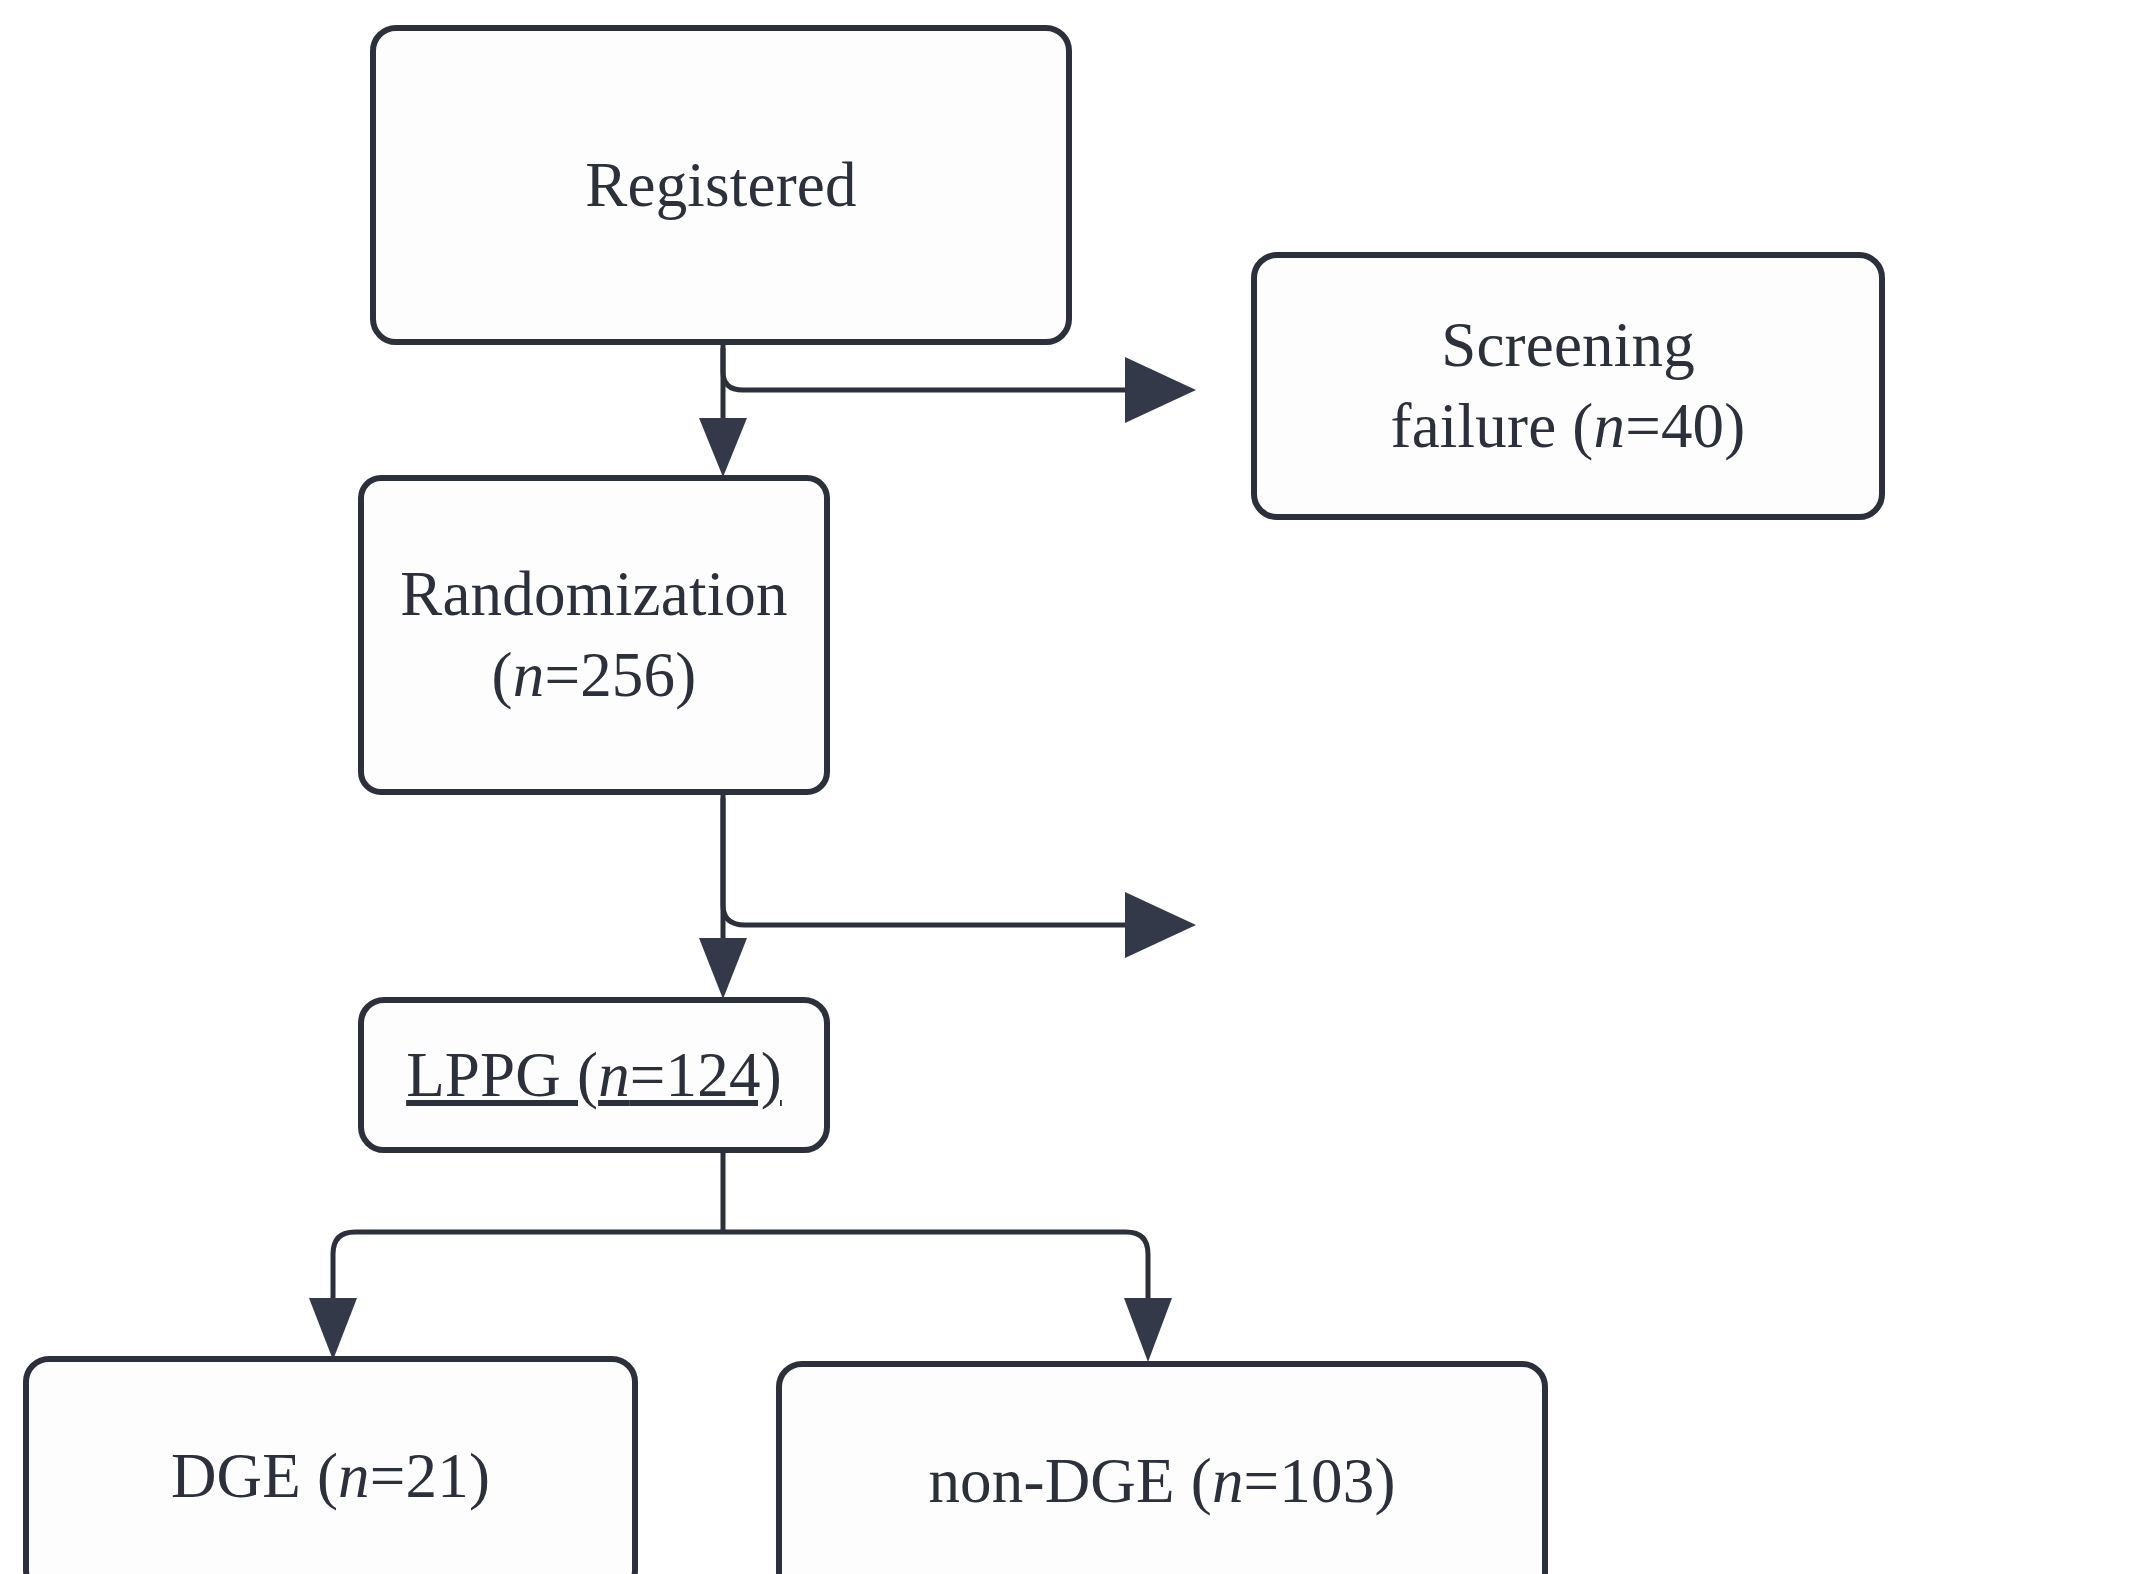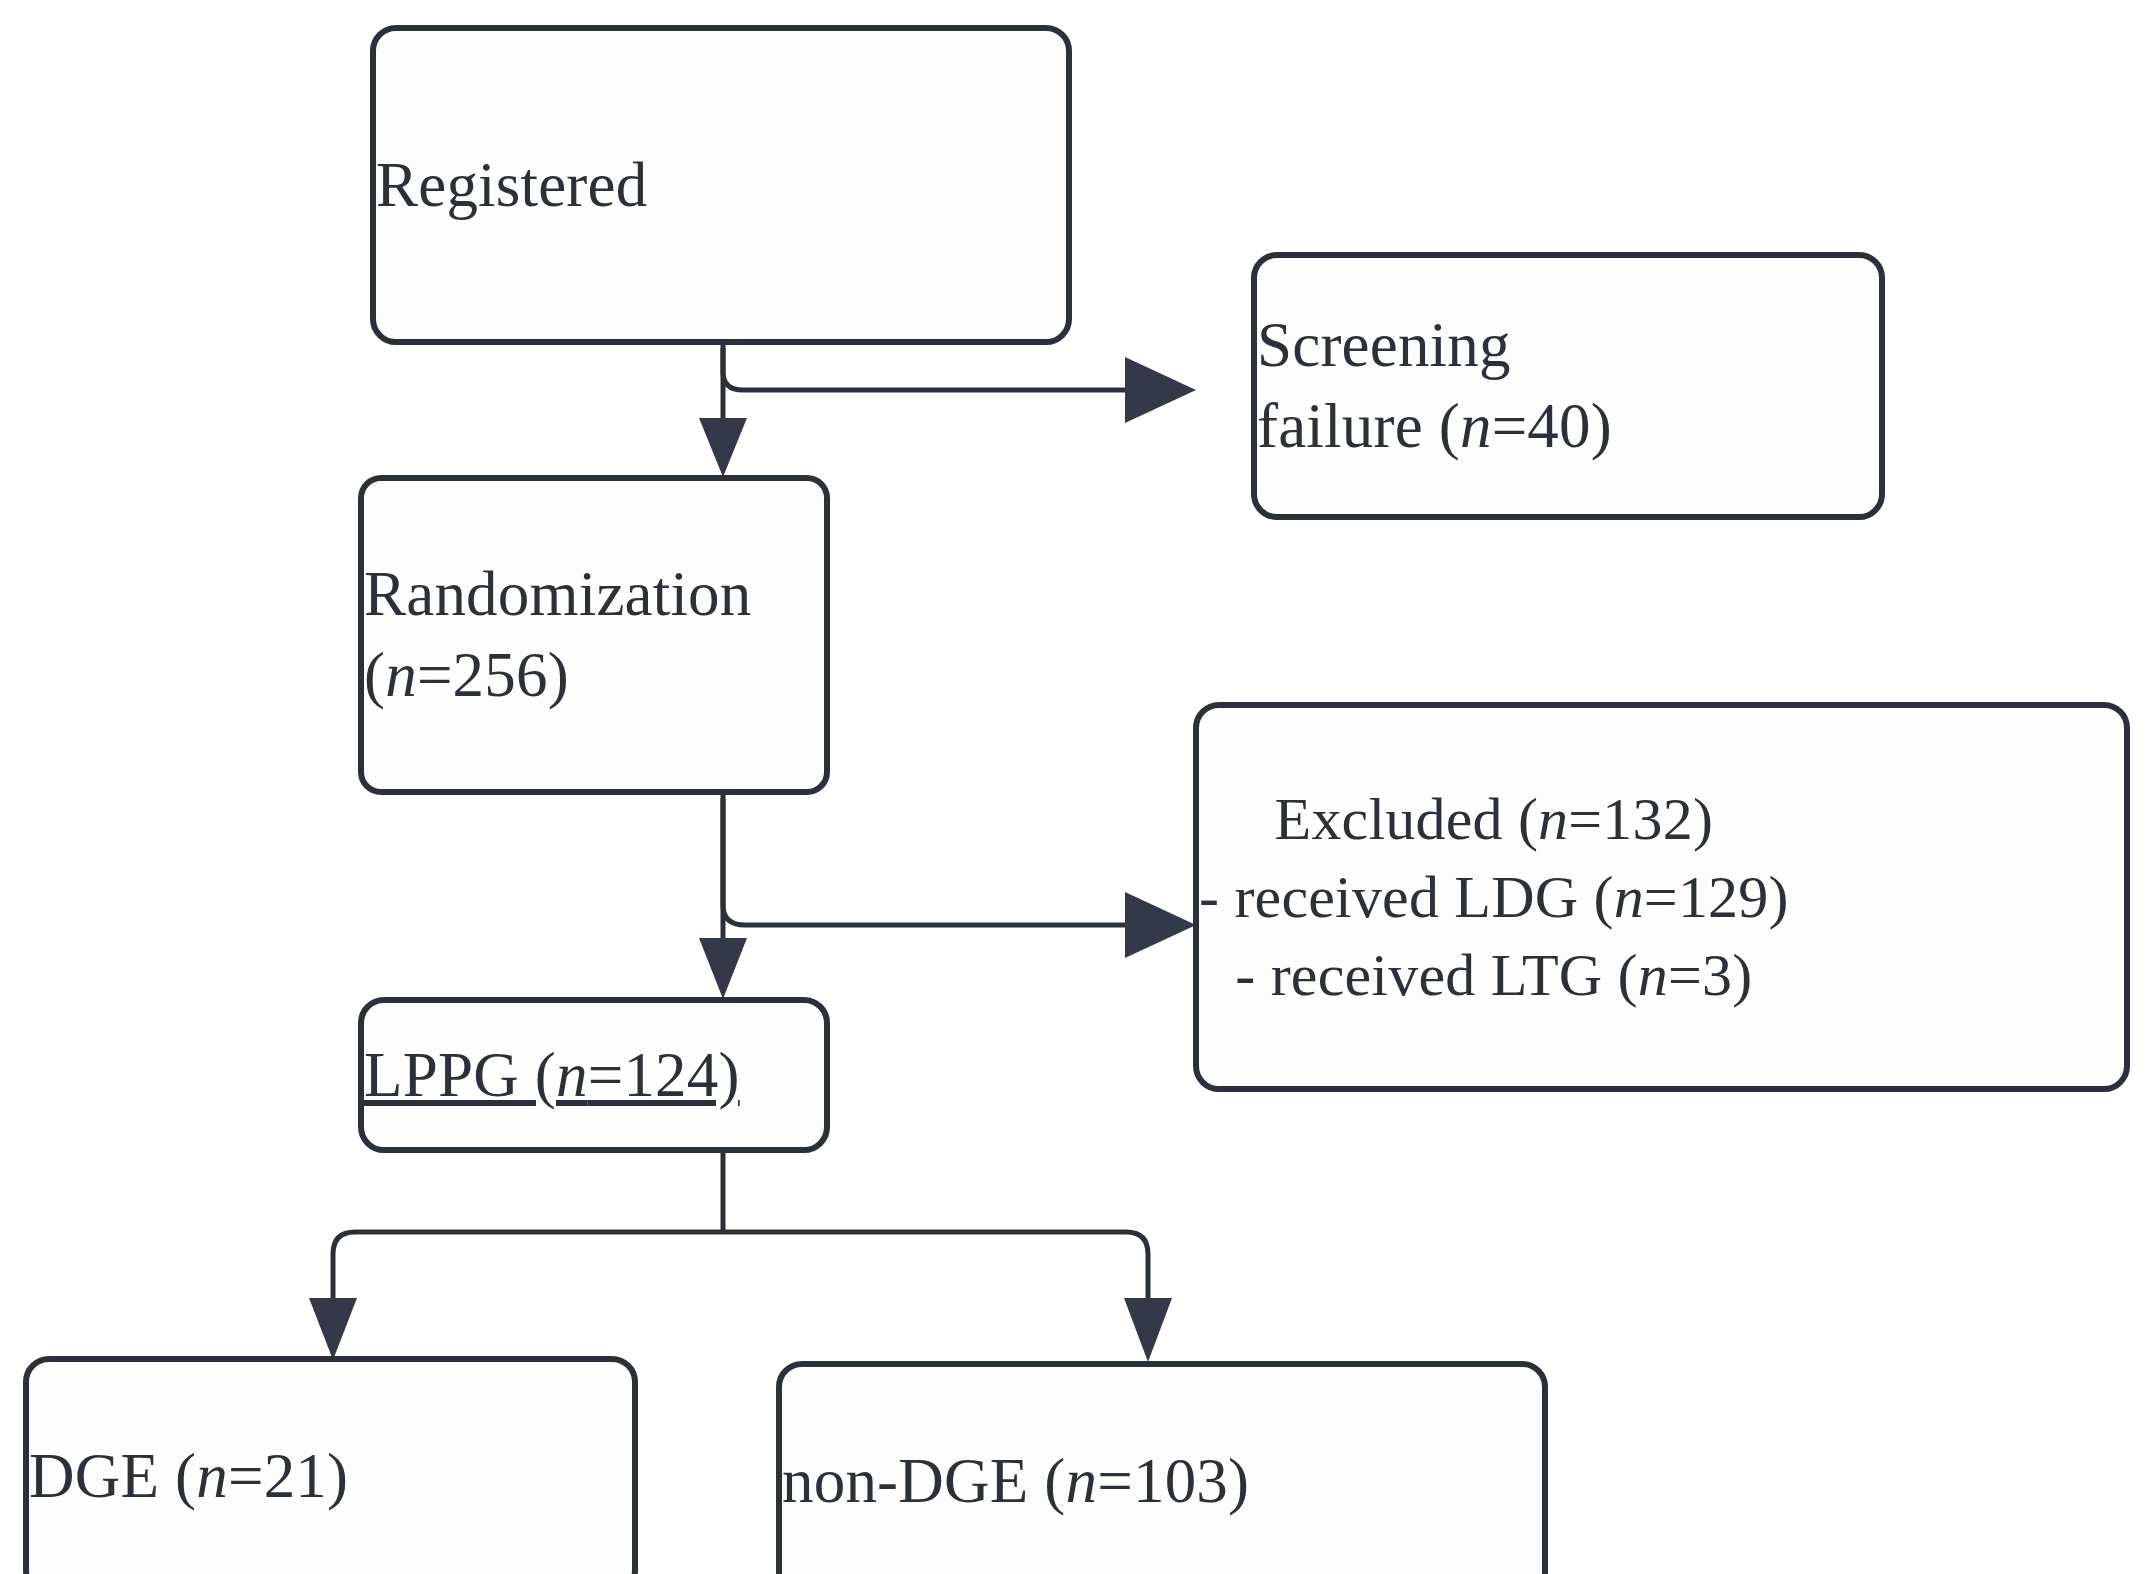--- a/index.html
+++ b/index.html
@@ -25,21 +25,21 @@
     pointer-events: none;
   }
   .node {
     position: absolute;
     box-sizing: border-box;
     border: 6px solid #2b303a;
     border-radius: 26px;
     background: #fdfdfd;
     display: flex;
     flex-direction: column;
-    align-items: flex-start;
+    align-items: center;
     justify-content: center;
     text-align: center;
     color: #2b303a;
     font-size: 63px;
     line-height: 1.28;
     letter-spacing: 0.2px;
   }
   .node .line {
     display: block;
     white-space: nowrap;
@@ -118,27 +118,20 @@
   <div class="node" id="node-screening">
     <span class="line">Screening</span>
     <span class="line"><span>failure (</span><span class="nvar">n</span><span>=40)</span></span>
   </div>
 
   <div class="node" id="node-randomization">
     <span class="line">Randomization</span>
     <span class="line"><span>(</span><span class="nvar">n</span><span>=256)</span></span>
   </div>
 
-  <div class="node" id="node-excluded">
-    <div class="stack">
-      <span class="line" style="align-self:center"><span>Excluded (</span><span class="nvar">n</span><span>=132)</span></span>
-      <span class="line lefty"><span>- received LDG (</span><span class="nvar">n</span><span>=129)</span></span>
-      <span class="line lefty" style="align-self:center"><span>- received LTG (</span><span class="nvar">n</span><span>=3)</span></span>
-    </div>
-  </div>
 
   <div class="node" id="node-lppg">
     <span class="line"><span>LPPG (</span><span class="nvar">n</span><span>=124)</span></span>
   </div>
 
   <div class="node" id="node-dge">
     <span class="line"><span>DGE (</span><span class="nvar">n</span><span>=21)</span></span>
   </div>
 
   <div class="node" id="node-nondge">

